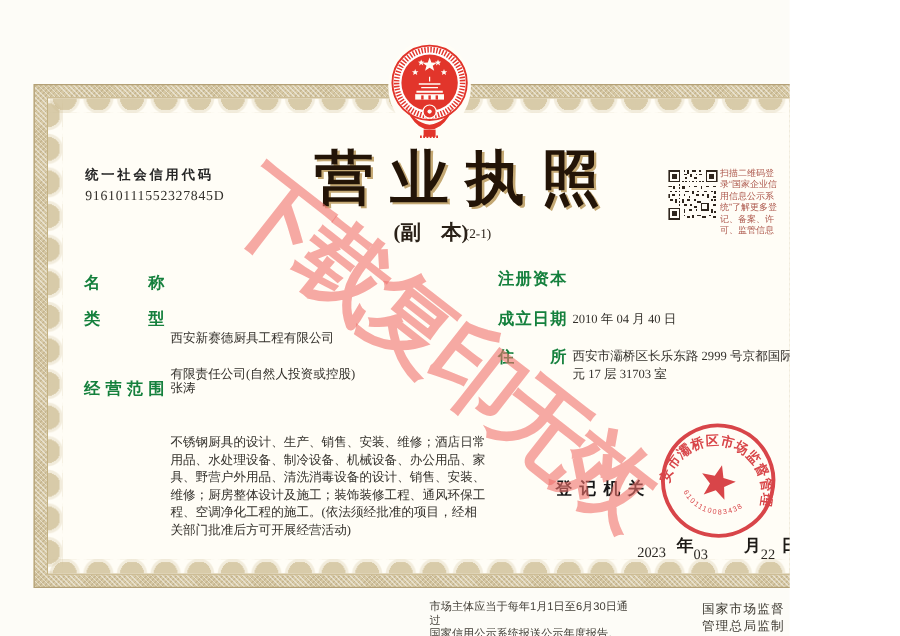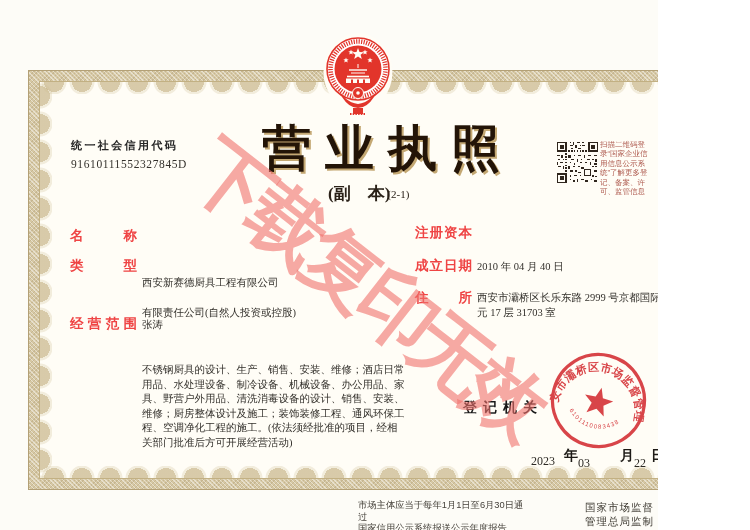--- a/index.html
+++ b/index.html
@@ -36,21 +36,21 @@
   .subtitle .main{font-size:17px;font-weight:bold;}
   .subtitle .idx{font-size:11px;position:relative;top:-1px;left:-3px;}
 
   
   .qr{position:absolute;left:557px;top:141px;width:41px;height:43px;z-index:4;}
   .qr-caption{position:absolute;left:600px;top:140px;width:49px;font-size:7.5px;line-height:9.4px;
       color:#ad584c;z-index:4;font-family:"Liberation Sans",sans-serif;}
 
   
   .flabel{position:absolute;font-family:"Liberation Sans",sans-serif;font-weight:bold;font-size:13.5px;
-      color:#ef4444;text-align:justify;text-align-last:justify;z-index:4;}
+      color:#15803d;text-align:justify;text-align-last:justify;z-index:4;}
   .fvalue{position:absolute;font-size:10.5px;color:#33302b;line-height:14.5px;z-index:4;}
   .lab-l{left:70px;width:67px;}
   .val-l{left:142px;width:264px;margin-top:46px;}
   .lab-r{left:415px;width:57px;}
   .val-r{left:477px;width:225px;}
 
   
   .registry{position:absolute;left:463px;top:399px;width:74px;font-family:"Liberation Sans",sans-serif;
       font-weight:bold;font-size:14px;color:#181818;text-align:justify;text-align-last:justify;z-index:4;}
   .dateline{position:absolute;left:531px;top:446px;z-index:4;white-space:nowrap;color:#1d1a16;}

